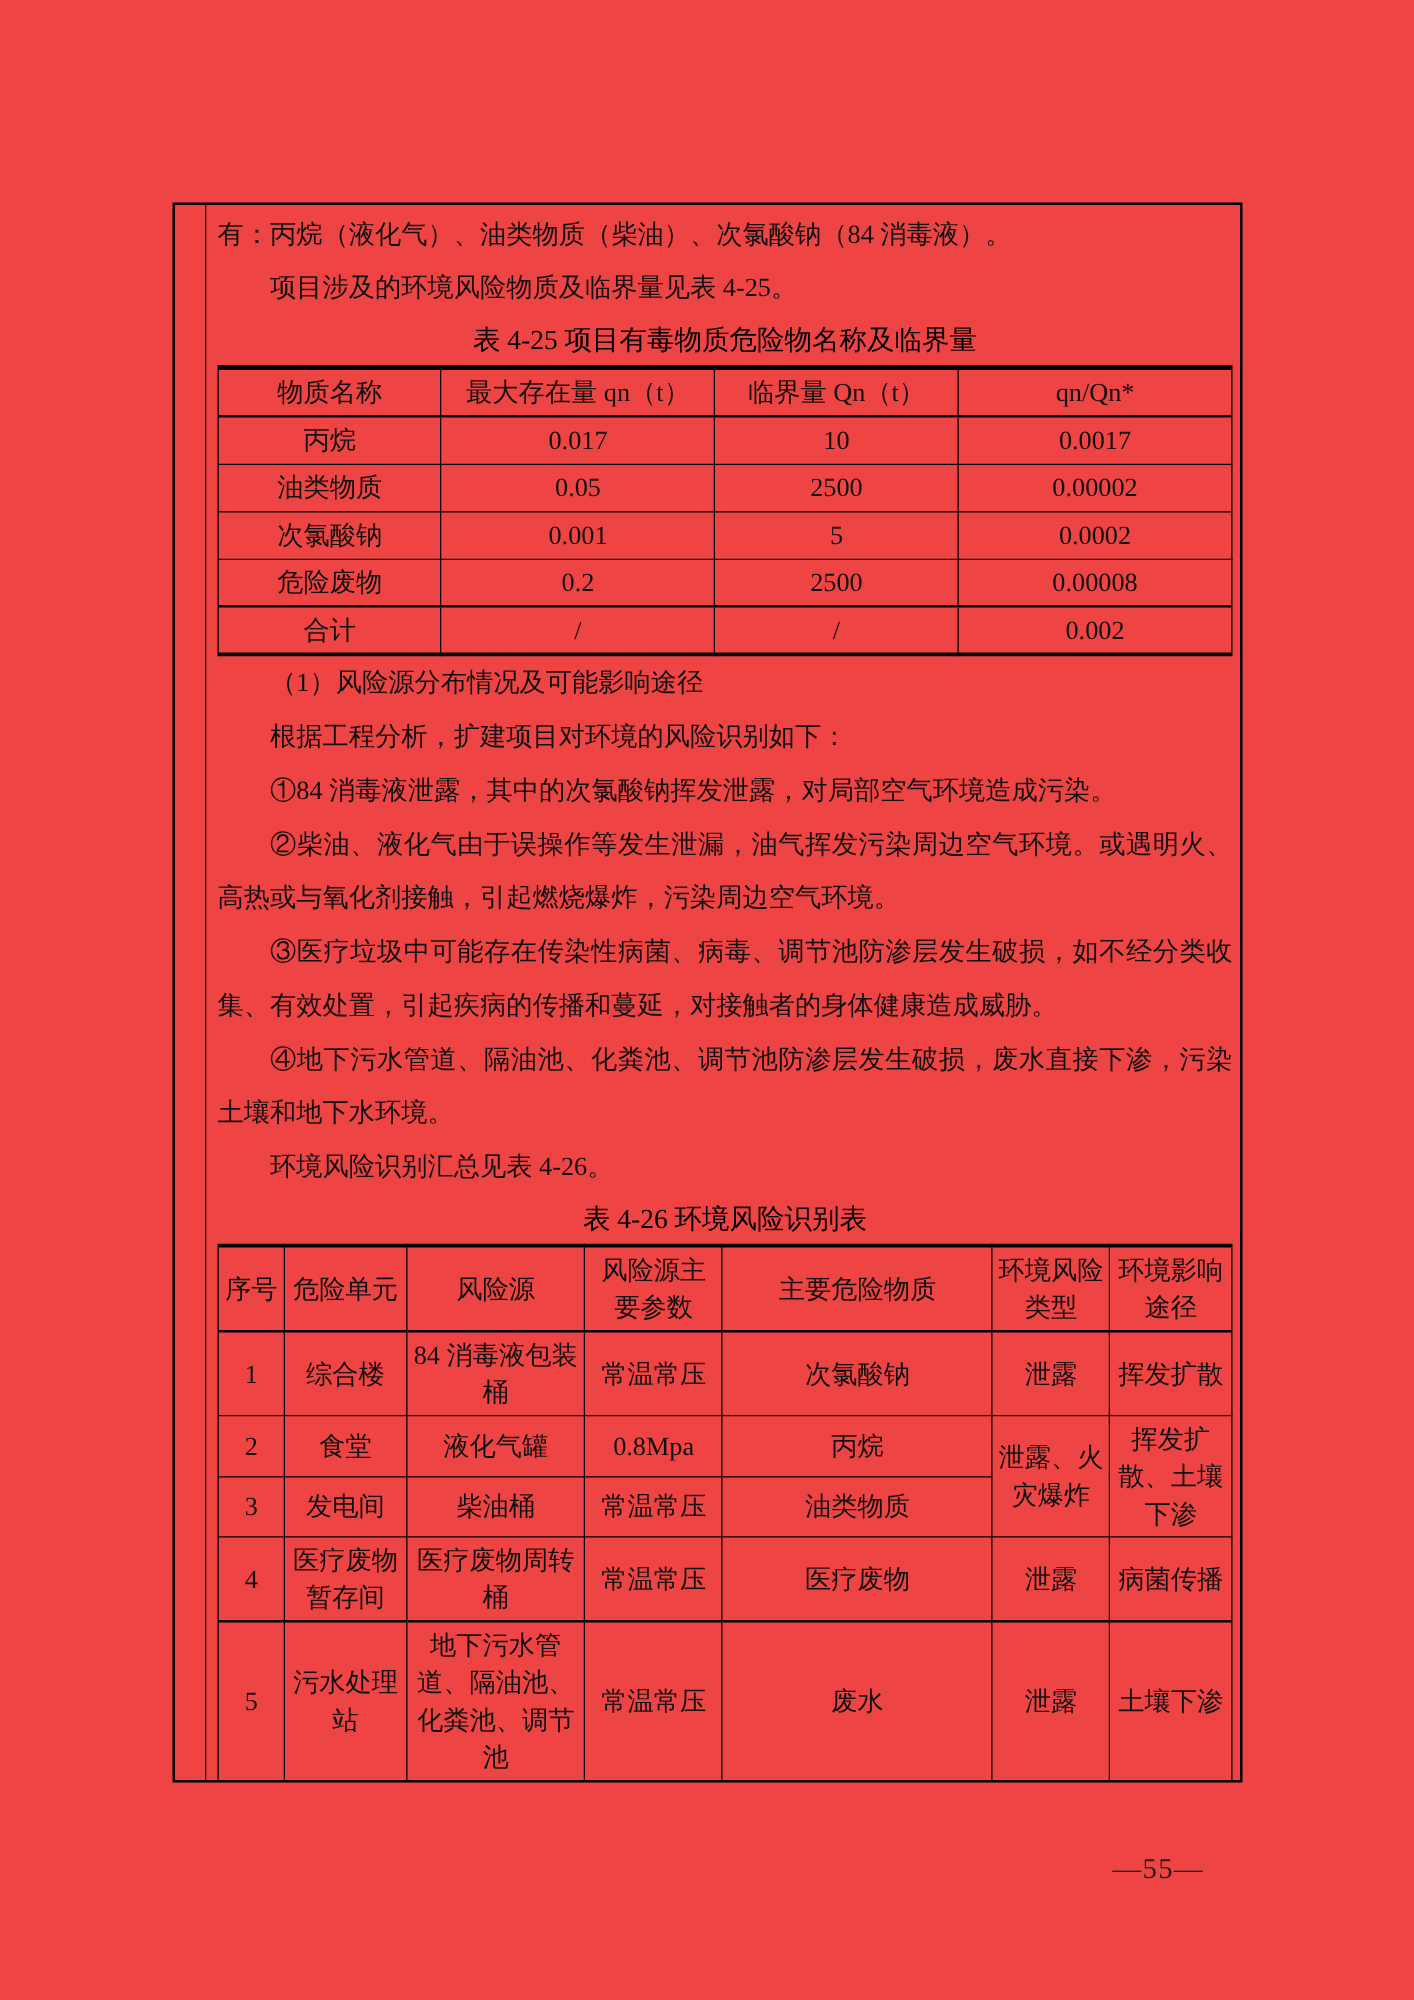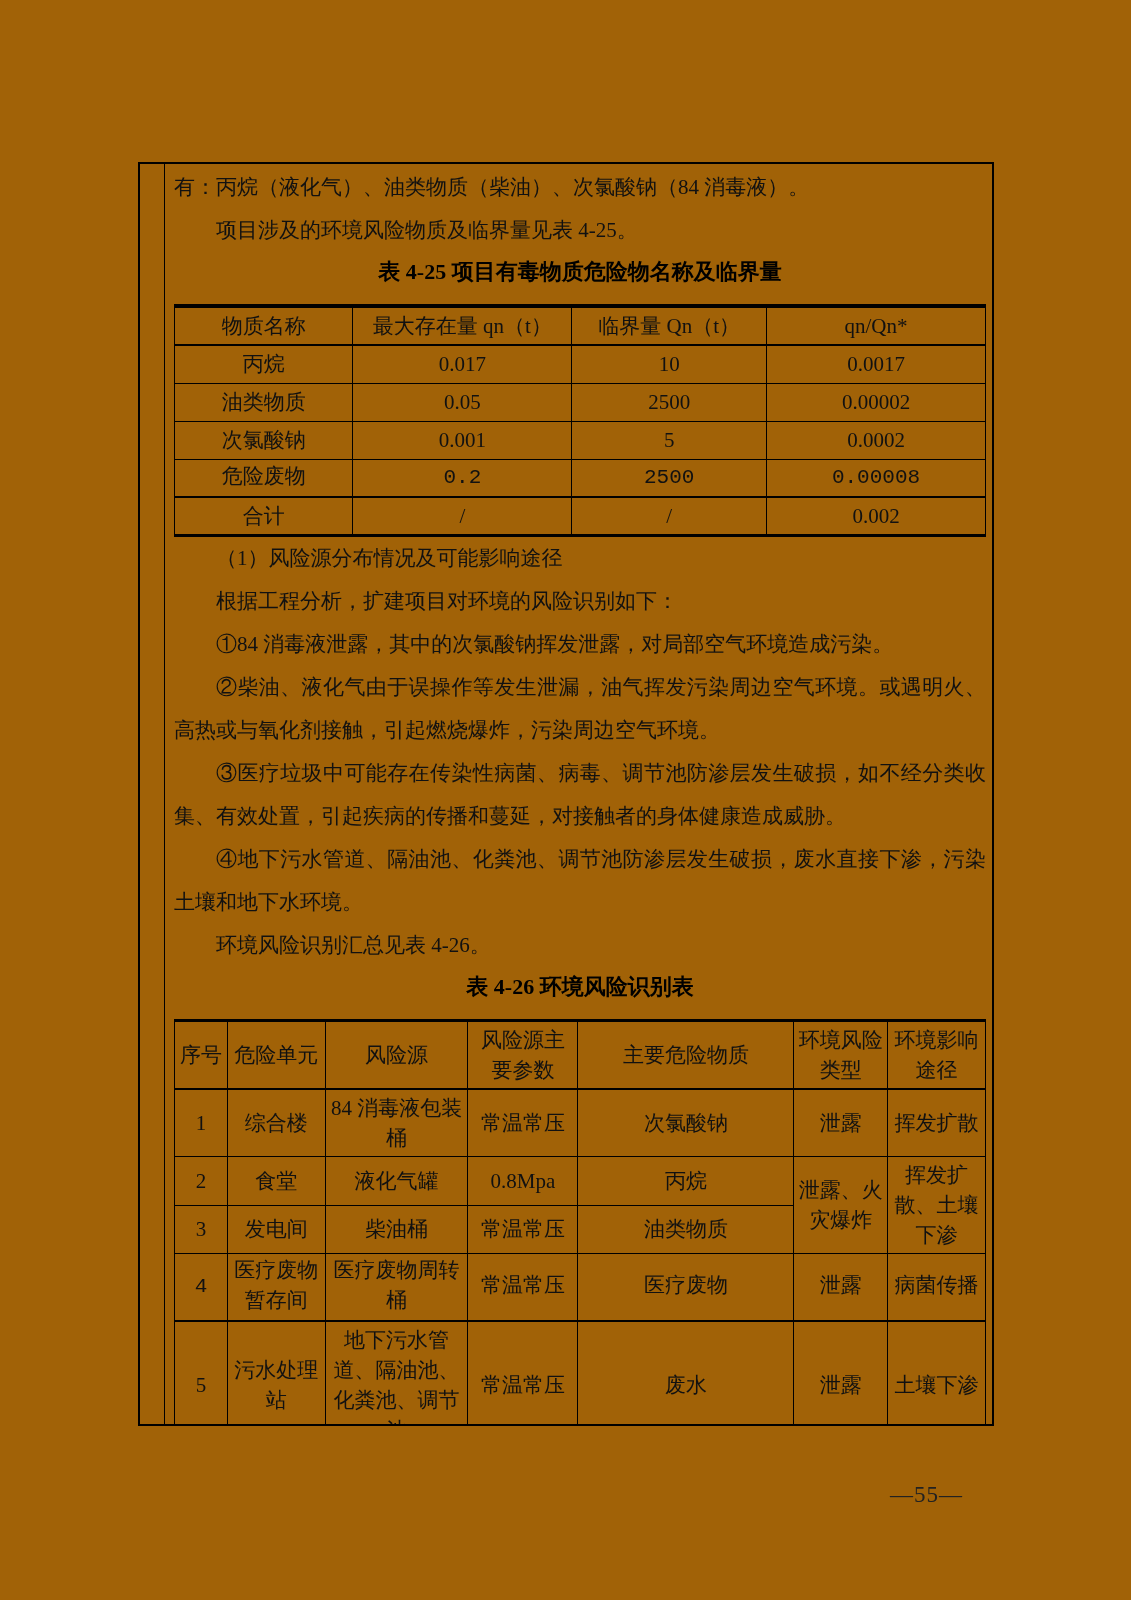--- a/index.html
+++ b/index.html
@@ -1,21 +1,21 @@
 <!DOCTYPE html>
 <html><head>
 <meta charset="utf-8">
 <style>
   * { margin: 0; padding: 0; box-sizing: border-box; }
   html, body { background: #ffffff; }
   .page {
     position: relative;
     width: 1131px;
     height: 1600px;
-    background: #a16207;
+    background: #ef4444;
     font-family: "Liberation Serif", "DejaVu Serif", serif;
     color: #1a1a1a;
     overflow: hidden;
   }
   .doc-frame {
     position: absolute;
     left: 138px;
     top: 162px;
     width: 856px;
     height: 1264px;
@@ -35,48 +35,48 @@
   }
   .para {
     font-size: 21px;
     line-height: 43px;
     text-align: justify;
     color: #111;
   }
   .para.indent { text-indent: 2em; }
   .tbl-title {
     font-size: 22px;
-    font-weight: bold;
+    font-weight: normal;
     text-align: center;
     line-height: 36px;
     margin-top: 2px;
     color: #000;
   }
   table {
     width: 100%;
     border-collapse: collapse;
     table-layout: fixed;
-    margin-top: 14px;
+    margin-top: 2px;
   }
   table.t25 { border-top: 4px solid #000; border-bottom: 3px solid #000; }
   table.t26 { border-top: 3px solid #000; border-bottom: 3px solid #84cc16; }
   td, th {
     border: 1px solid #000;
     font-weight: normal;
     font-size: 21px;
     text-align: center;
     vertical-align: middle;
     padding: 3px 4px;
     line-height: 30px;
     color: #111;
     overflow: hidden;
   }
   table.t25 td, table.t25 th { height: 38px; }
   tr.hdr th { border-bottom: 2px solid #000; }
-  tr.pre-last td { border-bottom: 2px solid #000; font-family: Liberation Mono, monospace; }
+  tr.pre-last td { border-bottom: 2px solid #000; }
   .page-number {
     position: absolute;
     top: 1482px;
     right: 168px;
     font-size: 23px;
     letter-spacing: 1px;
     color: #222;
     font-family: "Liberation Serif", "DejaVu Serif", serif;
   }
 </style>

